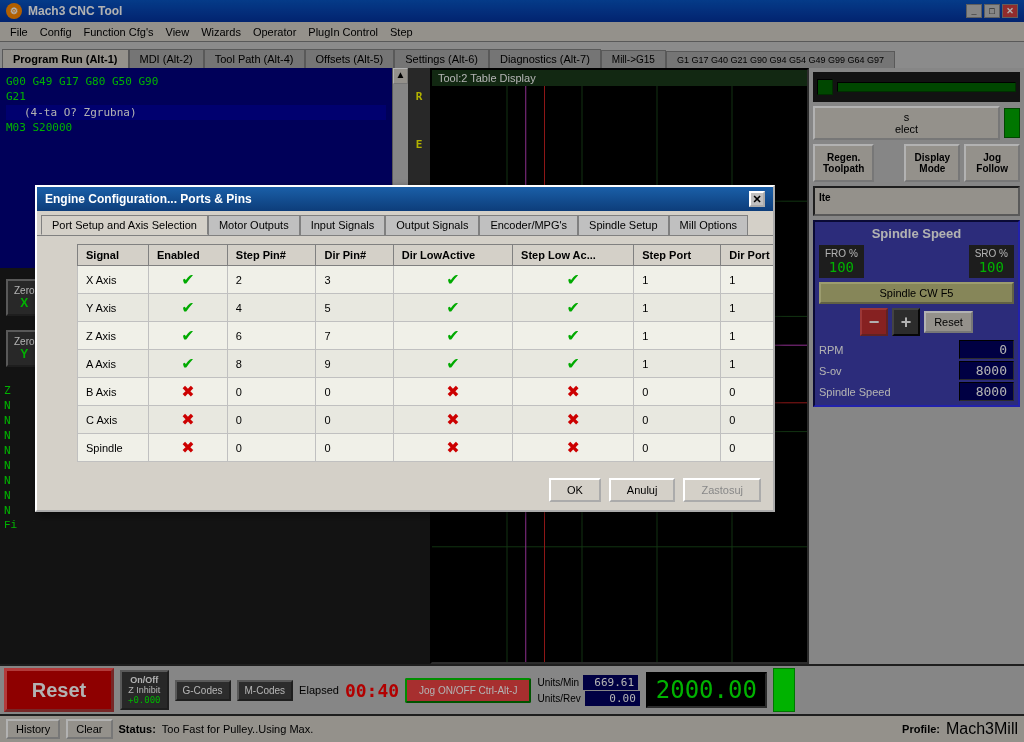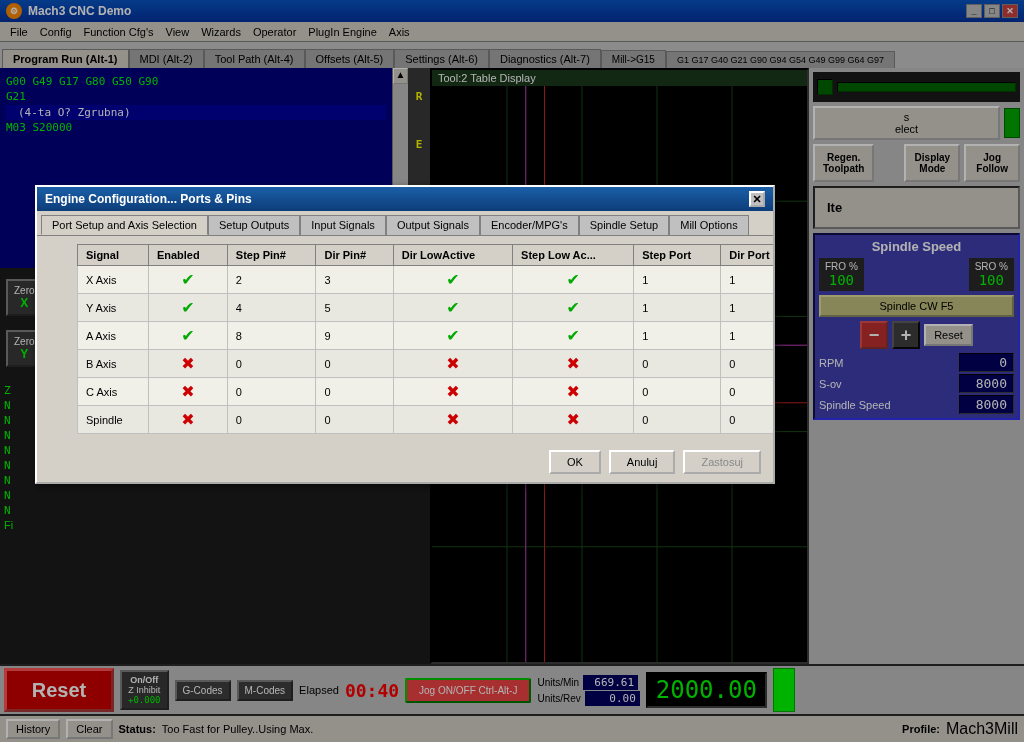--- a/index.html
+++ b/index.html
@@ -47,37 +47,37 @@
     .bottombar { height: 50px; background: #c0c0c0; display: flex; align-items: center; padding: 0 4px; gap: 6px; border-top: 2px inset #808080; }
     .statusrow { height: 28px; background: #d4d0c8; display: flex; align-items: center; padding: 0 6px; gap: 6px; border-top: 2px inset #808080; }
   </style>
 </head>
 <body>
 
 <div class="app">
 
   <div class="titlebar">
     <span style="width:16px;height:16px;background:#ff8800;border-radius:50%;display:inline-block;margin-right:6px;text-align:center;line-height:16px;font-size:9px;">⚙</span>
-    <span style="flex:1;">Mach3 CNC  Demo</span>
+    <span style="flex:1;">Mach3 CNC  Tool</span>
     <div style="display:flex;gap:2px;">
       <div class="win-btn">_</div>
       <div class="win-btn">□</div>
       <div class="win-btn close">✕</div>
     </div>
   </div>
 
   <div class="menubar">
     <span class="menu-item">File</span>
     <span class="menu-item">Config</span>
     <span class="menu-item">Function Cfg's</span>
     <span class="menu-item">View</span>
     <span class="menu-item">Wizards</span>
     <span class="menu-item">Operator</span>
-    <span class="menu-item">PlugIn Engine</span>
-    <span class="menu-item">Axis</span>
+    <span class="menu-item">PlugIn Control</span>
+    <span class="menu-item">Step</span>
   </div>
 
   <div class="tabsrow">
     <div class="tab active">Program Run (Alt-1)</div>
     <div class="tab">MDI (Alt-2)</div>
     <div class="tab">Tool Path (Alt-4)</div>
     <div class="tab">Offsets (Alt-5)</div>
     <div class="tab">Settings (Alt-6)</div>
     <div class="tab">Diagnostics (Alt-7)</div>
     <div class="tab" style="font-size:10px;">Mill-&gt;G15</div>
@@ -87,21 +87,21 @@
   <div class="main">
 
     <div class="panel-left">
 
       <div class="left-gcode" style="position:relative;">
         <div style="display:flex;height:100%;">
           <div style="flex:1;overflow:hidden;">
             <div class="gcode-text">
               <div>G00 G49 G17 G80 G50 G90</div>
               <div>G21</div>
-              <div style="background:#0000a0;color:#ffffff;padding:0 12px;">(4-ta O? Zgrubna)</div>
+              <div style="background:#0000a0;color:#ffffff;padding:0 18px;">(4-ta O? Zgrubna)</div>
               <div>M03 S20000</div>
             </div>
           </div>
 
           <div style="width:16px;background:#c0c0c0;border-left:1px solid #808080;display:flex;flex-direction:column;">
             <div style="background:#d4d0c8;border:1px outset #ffffff;height:16px;text-align:center;font-size:10px;cursor:pointer;">▲</div>
             <div style="flex:1;background:#c0c0c0;"></div>
             <div style="background:#d4d0c8;border:1px outset #ffffff;height:16px;text-align:center;font-size:10px;cursor:pointer;">▼</div>
           </div>
 
@@ -145,21 +145,21 @@
         <div style="display:flex;flex-direction:column;gap:2px;">
           <span style="color:#00ff00;font-family:monospace;font-size:11px;">Z</span>
           <span style="color:#00ff00;font-family:monospace;font-size:11px;">N</span>
           <span style="color:#00ff00;font-family:monospace;font-size:11px;">N</span>
           <span style="color:#00ff00;font-family:monospace;font-size:11px;">N</span>
           <span style="color:#00ff00;font-family:monospace;font-size:11px;">N</span>
           <span style="color:#00ff00;font-family:monospace;font-size:11px;">N</span>
           <span style="color:#00ff00;font-family:monospace;font-size:11px;">N</span>
           <span style="color:#00ff00;font-family:monospace;font-size:11px;">N</span>
           <span style="color:#00ff00;font-family:monospace;font-size:11px;">N</span>
-          <span style="color:#00ff00;font-family:Liberation Sans, sans-serif;font-size:11px;">Fi</span>
+          <span style="color:#00ff00;font-family:Liberation Mono, monospace;font-size:11px;">Fi</span>
         </div>
       </div>
     </div>
 
     <div class="panel-right" style="display:flex;flex-direction:column;">
       <div style="display:flex;flex:1;overflow:hidden;">
 
         <div style="flex:1;background:#000;border:2px inset #404040;display:flex;flex-direction:column;">
           <div style="background:#1a3a1a;padding:2px 6px;display:flex;gap:8px;">
             <span style="color:white;font-size:11px;">Tool:2   Table Display</span>
@@ -200,21 +200,21 @@
             <div style="background:#d4d0c8;border:2px outset #ffffff;padding:3px 6px;cursor:pointer;font-size:11px;flex:1;text-align:center;">s<br>elect</div>
             <div style="background:#00aa00;width:16px;height:30px;border:1px solid #006600;"></div>
           </div>
 
           <div style="display:flex;gap:4px;">
             <div style="background:#d4d0c8;border:2px outset #ffffff;padding:6px 8px;cursor:pointer;font-size:10px;font-weight:bold;text-align:center;flex:1;">Regen.<br>Toolpath</div>
             <div style="background:#d4d0c8;border:2px outset #ffffff;padding:6px 8px;cursor:pointer;font-size:10px;font-weight:bold;text-align:center;flex:1;margin-left:26px;">Display<br>Mode</div>
             <div style="background:#d4d0c8;border:2px outset #ffffff;padding:6px 8px;cursor:pointer;font-size:10px;font-weight:bold;text-align:center;flex:1;">Jog<br>Follow</div>
           </div>
 
-          <div style="background:#d4d0c8;border:2px inset #808080;padding:12px;min-height:30px;font-size:13px;font-weight:bold;">Ite</div>
+          <div style="background:#d4d0c8;border:2px inset #808080;padding:4px;min-height:30px;font-size:10px;font-weight:bold;">Ite</div>
 
           <div style="background:#4040b0;border:2px inset #2020a0;padding:4px;">
             <div style="text-align:center;font-weight:bold;font-size:13px;color:white;margin-bottom:4px;">Spindle Speed</div>
 
             <div style="display:flex;justify-content:space-between;margin-bottom:4px;">
               <div style="background:#2a2a2a;padding:3px 6px;text-align:center;">
                 <div style="color:white;font-size:10px;">FRO %</div>
                 <div style="color:#00ff00;font-family:monospace;font-size:14px;">100</div>
               </div>
               <div style="background:#2a2a2a;padding:3px 6px;text-align:center;">
@@ -293,21 +293,21 @@
 
 <div class="modal-overlay">
   <div class="modal">
     <div class="modal-title">
       <span>Engine Configuration...  Ports &amp; Pins</span>
       <div class="modal-close">✕</div>
     </div>
 
     <div style="display:flex;background:#d4d0c8;padding:4px 4px 0;border-bottom:1px solid #808080;flex-wrap:wrap;">
       <div class="modal-tab active">Port Setup and Axis Selection</div>
-      <div class="modal-tab">Setup Outputs</div>
+      <div class="modal-tab">Motor Outputs</div>
       <div class="modal-tab">Input Signals</div>
       <div class="modal-tab">Output Signals</div>
       <div class="modal-tab">Encoder/MPG's</div>
       <div class="modal-tab">Spindle Setup</div>
       <div class="modal-tab">Mill Options</div>
     </div>
 
     <div style="padding:8px;overflow:auto;">
       <table class="config-table">
         <thead>
@@ -349,20 +349,36 @@
     <td style="text-align:center;">
       <span style="color:#00aa00;font-size:16px;">✔</span>
     </td>
     <td style="text-align:center;">
       <span style="color:#00aa00;font-size:16px;">✔</span>
     </td>
     <td>1</td>
     <td>1</td>
   </tr>
             <tr>
+    <td>Z Axis</td>
+    <td style="text-align:center;">
+      <span style="color:#00aa00;font-size:16px;">✔</span>
+    </td>
+    <td>6</td>
+    <td>7</td>
+    <td style="text-align:center;">
+      <span style="color:#00aa00;font-size:16px;">✔</span>
+    </td>
+    <td style="text-align:center;">
+      <span style="color:#00aa00;font-size:16px;">✔</span>
+    </td>
+    <td>1</td>
+    <td>1</td>
+  </tr>
+            <tr>
     <td>A Axis</td>
     <td style="text-align:center;">
       <span style="color:#00aa00;font-size:16px;">✔</span>
     </td>
     <td>8</td>
     <td>9</td>
     <td style="text-align:center;">
       <span style="color:#00aa00;font-size:16px;">✔</span>
     </td>
     <td style="text-align:center;">

